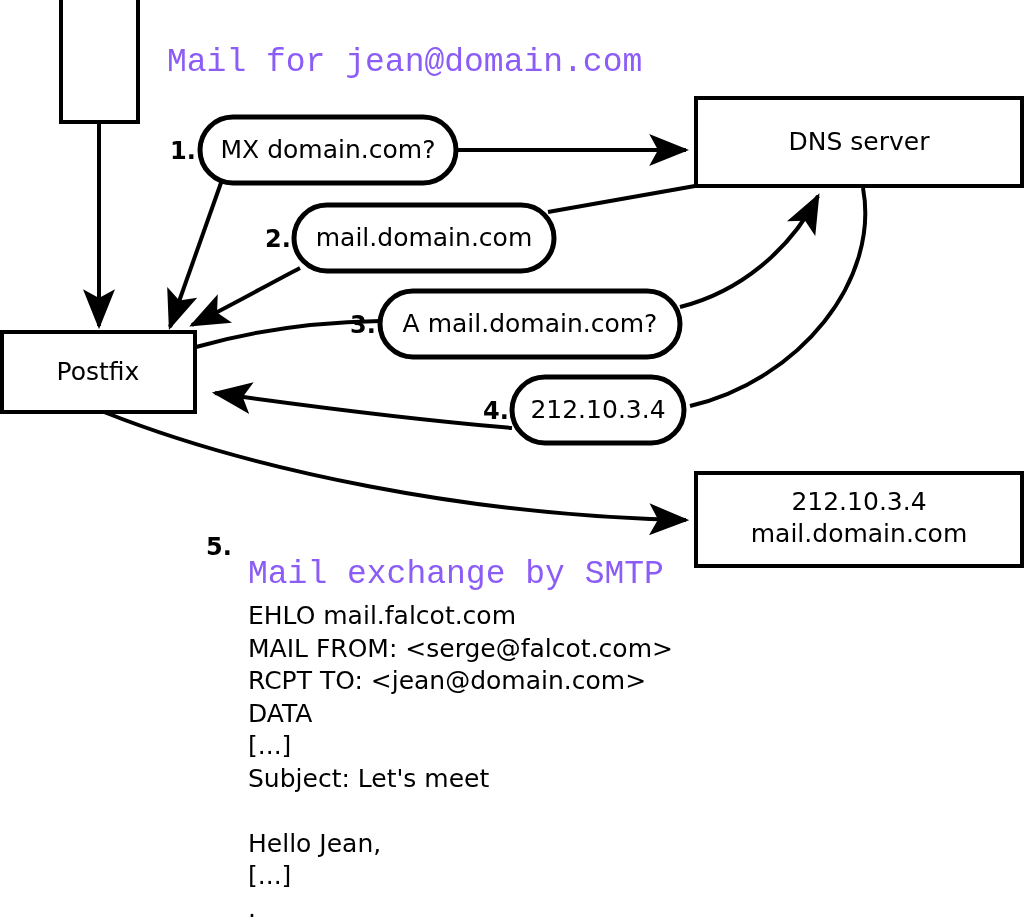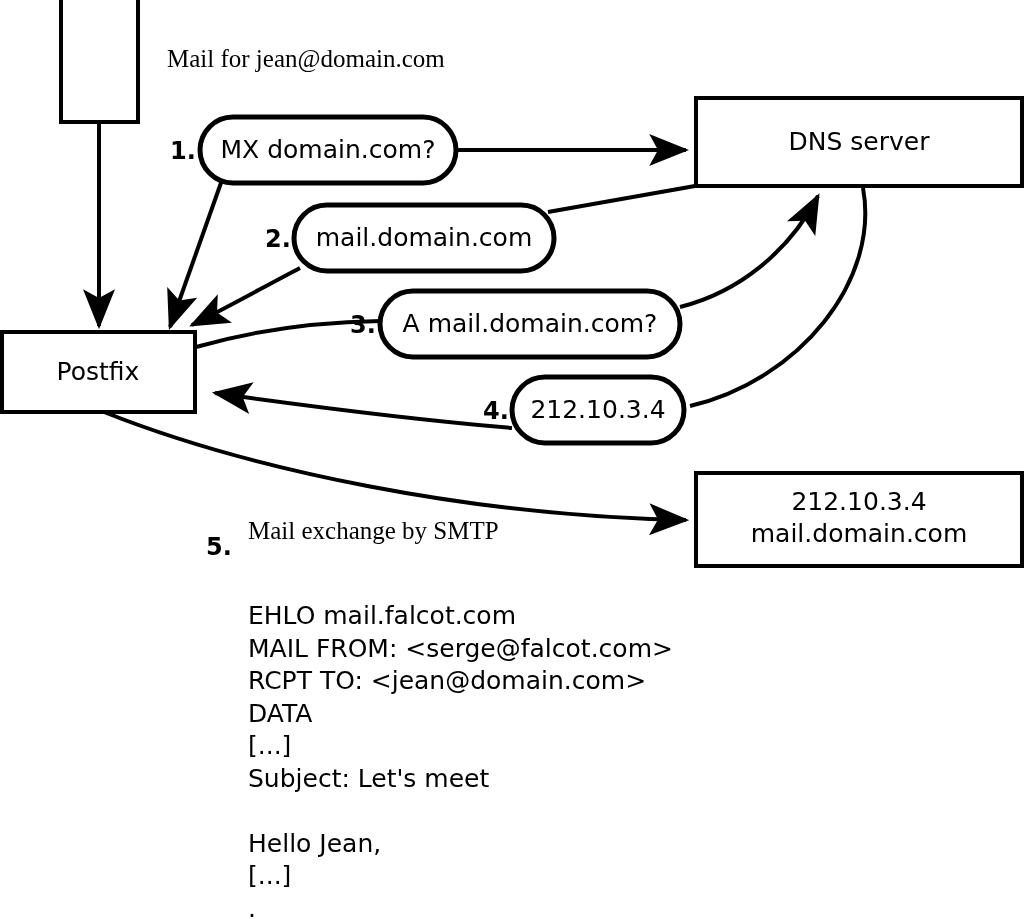--- a/index.html
+++ b/index.html
@@ -41,23 +41,23 @@
   }
   .node-text {
     font-family: "DejaVu Sans", sans-serif;
     font-size: 25px;
     fill: #000000;
     text-anchor: middle;
     dominant-baseline: middle;
   }
   .plain-text {
     position: absolute;
-    font-family: Liberation Serif, serif;
-    font-size: 25px;
-    color: #000000;
+    font-family: Liberation Mono, monospace;
+    font-size: 33px;
+    color: #8b5cf6;
     white-space: pre;
     line-height: 1;
   }
   .step-num {
     position: absolute;
     font-family: "DejaVu Sans", sans-serif;
     font-size: 24px;
     font-weight: bold;
     color: #000000;
     white-space: pre;
@@ -130,21 +130,21 @@
   <div class="step-num" style="left:170px; top:139px;">1.</div>
 
   <div class="step-num" style="left:265px; top:227px;">2.</div>
 
   <div class="step-num" style="left:350px; top:313px;">3.</div>
 
   <div class="step-num" style="left:483px; top:399px;">4.</div>
 
   <div class="step-num" style="left:206px; top:535px;">5.</div>
 
-  <div class="plain-text" style="left:248px; top:518px;">Mail exchange by SMTP</div>
+  <div class="plain-text" style="left:248px; top:558px;">Mail exchange by SMTP</div>
 
   <div class="smtp-block" style="left:248px; top:600px;">EHLO mail.falcot.com
 MAIL FROM: &lt;serge@falcot.com&gt;
 RCPT TO: &lt;jean@domain.com&gt;
 DATA
 [...]
 Subject: Let's meet
 
 Hello Jean,
 [...]

